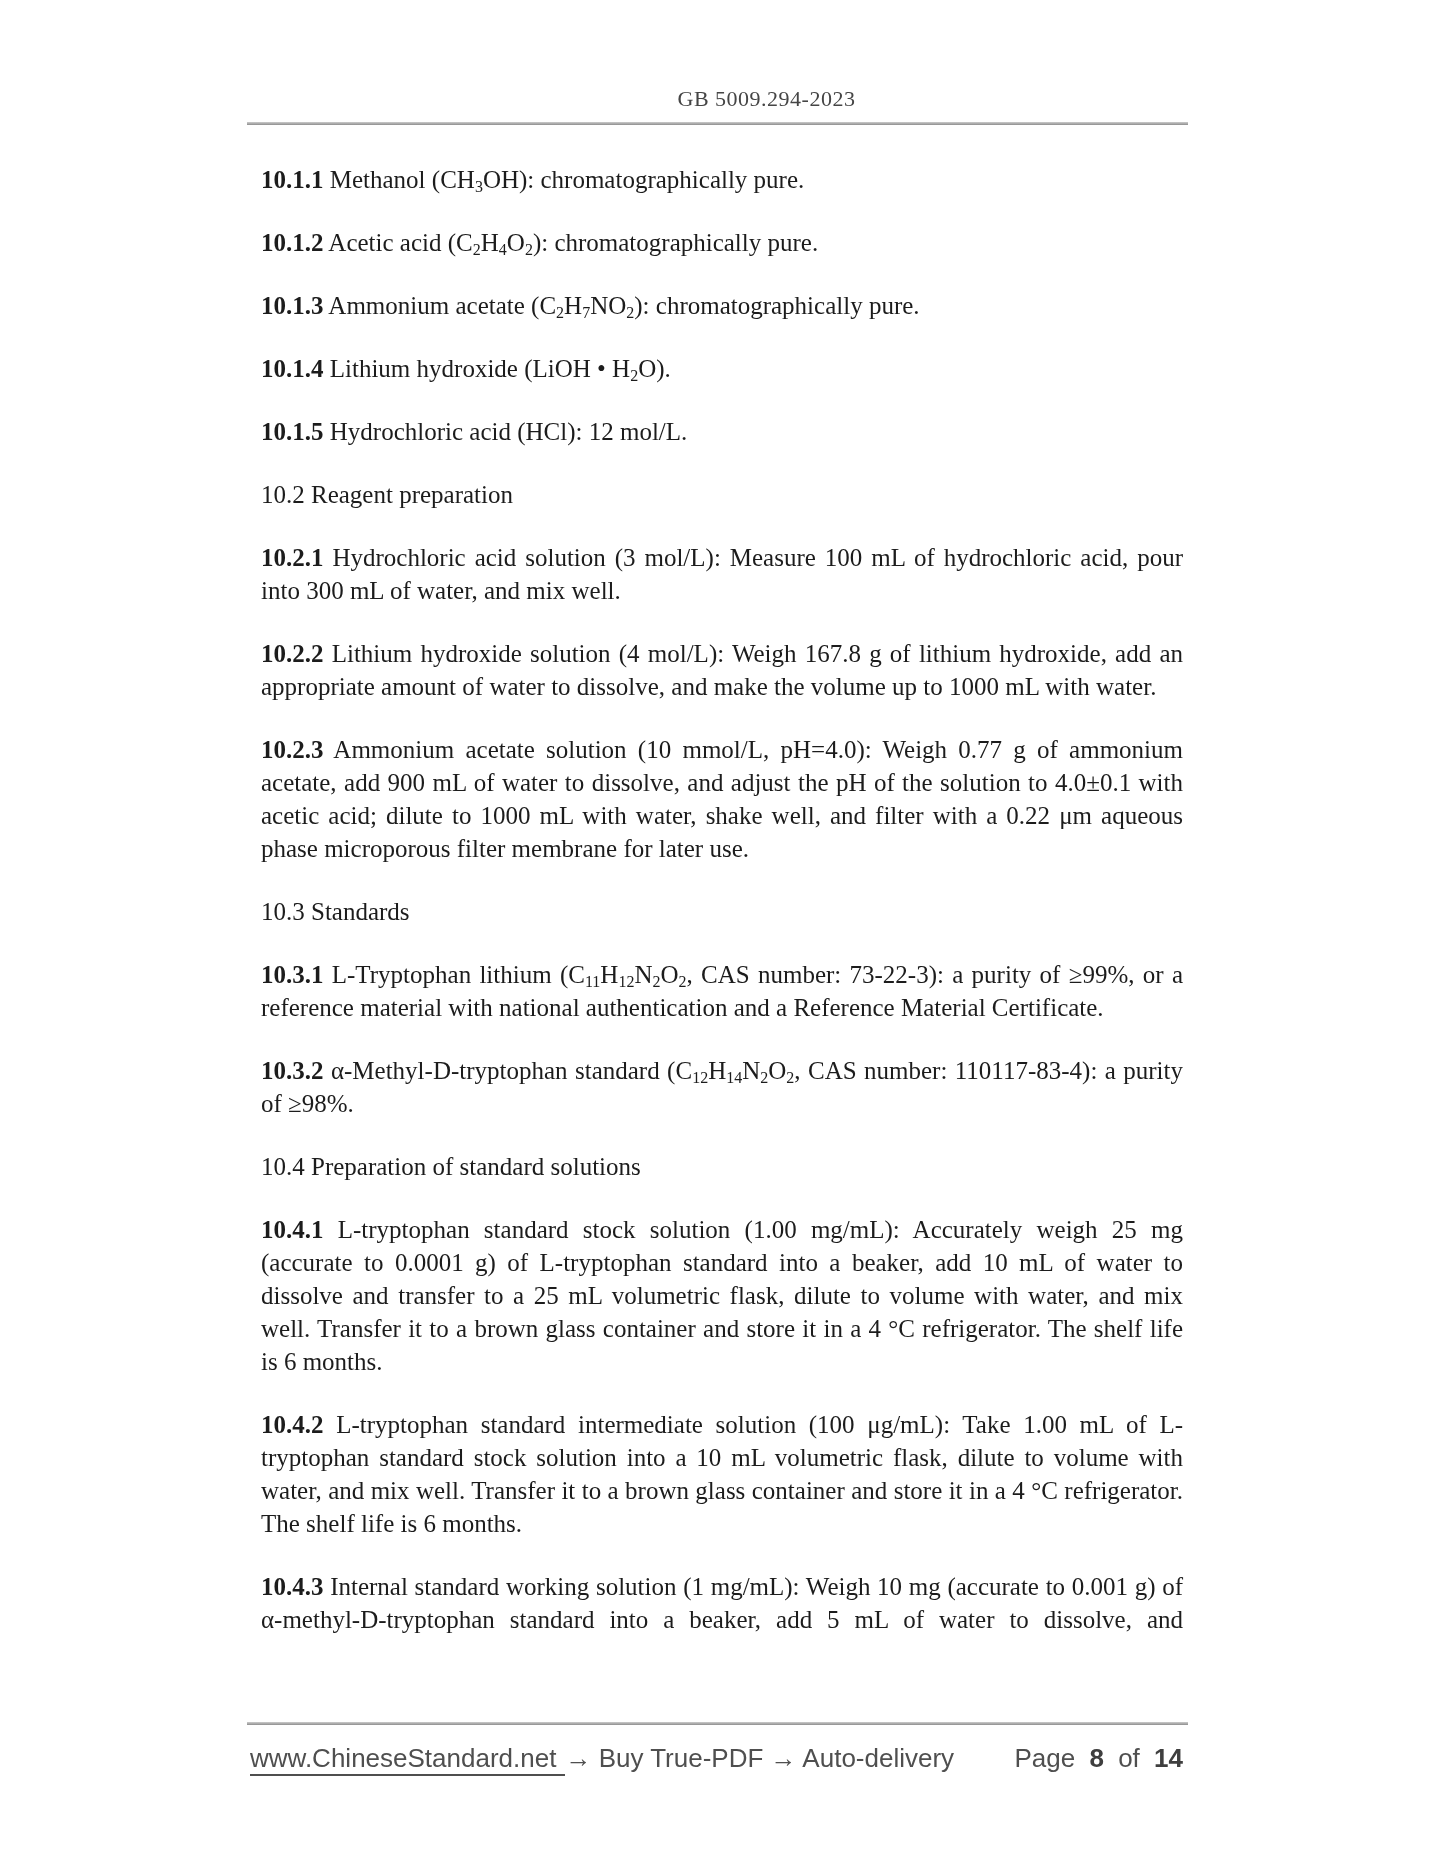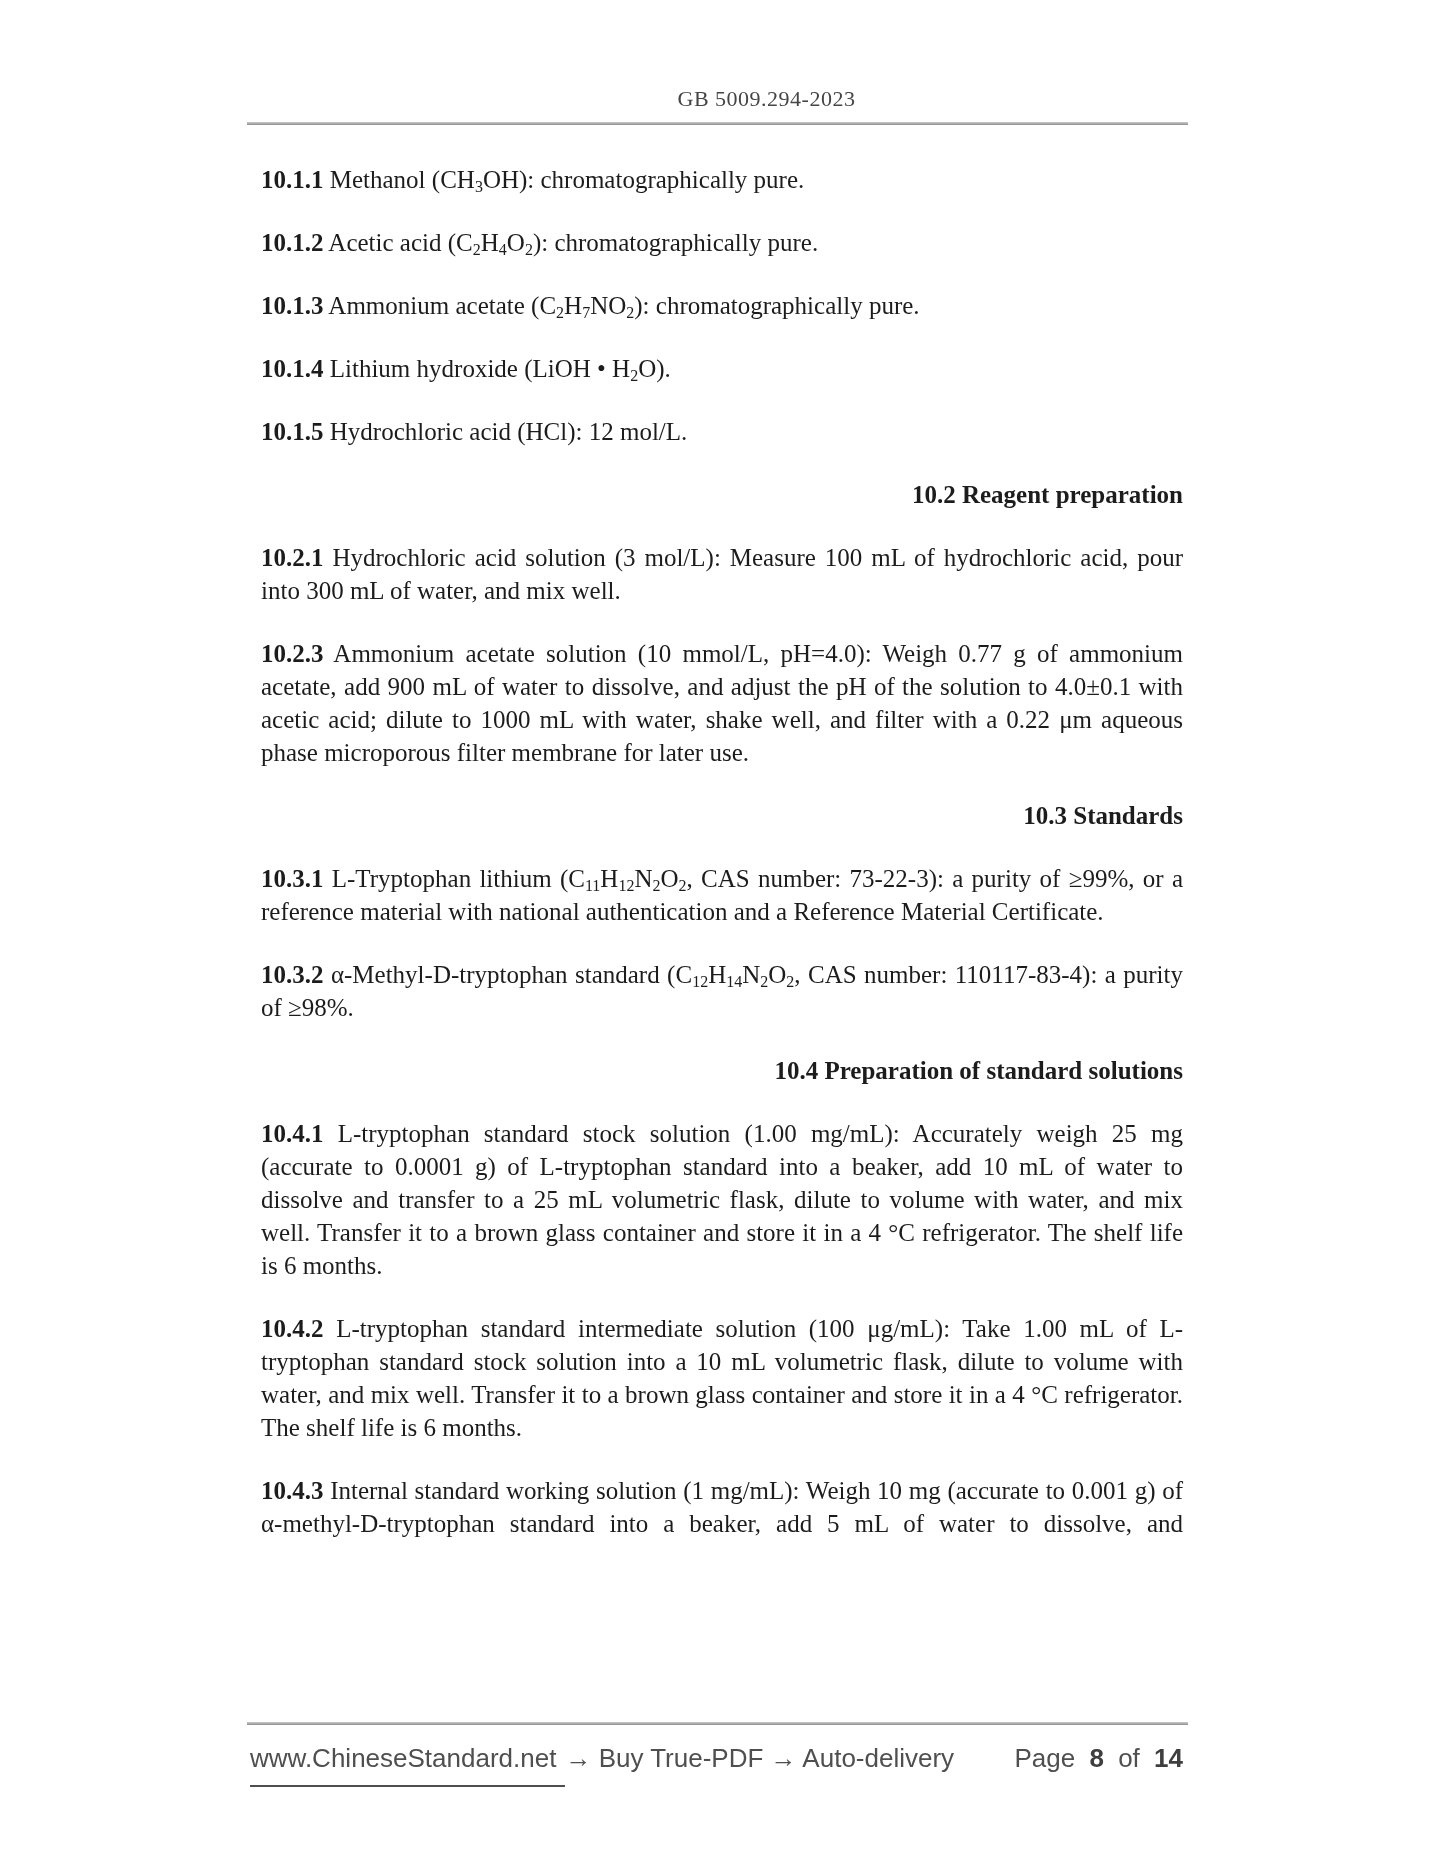--- a/index.html
+++ b/index.html
@@ -23,53 +23,54 @@
   }
   #header-rule{top:122px;}
   #footer-rule{top:1722px;}
   .content{
     position:absolute;top:163px;left:250px;width:933px;
   }
   .para{
     font-size:25px;line-height:33px;margin:0 0 30px 11px;
     text-align:justify;text-justify:inter-word;
   }
-  .para.heading{font-weight:bold;text-align:right;}
+  .para.heading{font-weight:normal;text-align:left;}
   .para .secnum{font-weight:bold;}
   .para.cut{text-align-last:justify;}
   sub{
     font-size:64%;line-height:0;vertical-align:baseline;position:relative;top:0.28em;
   }
   .footer-line{
     position:absolute;top:1743px;left:250px;width:933px;
     display:flex;justify-content:space-between;align-items:baseline;
     font-family:"Liberation Sans","DejaVu Sans",sans-serif;
     font-size:26px;color:var(--muted-text);
   }
   .footer-left a{
     color:inherit;text-decoration:none;cursor:pointer;
-    border-bottom:2px solid currentColor;padding-right:9px;padding-bottom:12px;
+    border-bottom:2px solid currentColor;padding-right:9px;padding-bottom:1px;
   }
   .footer-right{word-spacing:7px;white-space:nowrap;}
   .footer-right b{color:#3f3f3f;}
 </style>
 </head>
 <body>
 
 <div class="header-title">GB 5009.294-2023</div>
 <hr class="rule" id="header-rule">
 
 <div class="content">
     <p class="para body"><b class="secnum">10.1.1</b><span> Methanol (CH</span><sub>3</sub><span>OH): chromatographically pure.</span></p>
     <p class="para body"><b class="secnum">10.1.2</b><span> Acetic acid (C</span><sub>2</sub><span>H</span><sub>4</sub><span>O</span><sub>2</sub><span>): chromatographically pure.</span></p>
     <p class="para body"><b class="secnum">10.1.3</b><span> Ammonium acetate (C</span><sub>2</sub><span>H</span><sub>7</sub><span>NO</span><sub>2</sub><span>): chromatographically pure.</span></p>
     <p class="para body"><b class="secnum">10.1.4</b><span> Lithium hydroxide (LiOH • H</span><sub>2</sub><span>O).</span></p>
     <p class="para body"><b class="secnum">10.1.5</b><span> Hydrochloric acid (HCl): 12 mol/L.</span></p>
     <p class="para heading">10.2 Reagent preparation</p>
     <p class="para body"><b class="secnum">10.2.1</b><span> Hydrochloric acid solution (3 mol/L): Measure 100 mL of hydrochloric acid, pour into 300 mL of water, and mix well.</span></p>
+    <p class="para body"><b class="secnum">10.2.2</b><span> Lithium hydroxide solution (4 mol/L): Weigh 167.8 g of lithium hydroxide, add an appropriate amount of water to dissolve, and make the volume up to 1000 mL with water.</span></p>
     <p class="para body"><b class="secnum">10.2.3</b><span> Ammonium acetate solution (10 mmol/L, pH=4.0): Weigh 0.77 g of ammonium acetate, add 900 mL of water to dissolve, and adjust the pH of the solution to 4.0±0.1 with acetic acid; dilute to 1000 mL with water, shake well, and filter with a 0.22 μm aqueous phase microporous filter membrane for later use.</span></p>
     <p class="para heading">10.3 Standards</p>
     <p class="para body"><b class="secnum">10.3.1</b><span> L-Tryptophan lithium (C</span><sub>11</sub><span>H</span><sub>12</sub><span>N</span><sub>2</sub><span>O</span><sub>2</sub><span>, CAS number: 73-22-3): a purity of ≥99%, or a reference material with national authentication and a Reference Material Certificate.</span></p>
     <p class="para body"><b class="secnum">10.3.2</b><span> α-Methyl-D-tryptophan standard (C</span><sub>12</sub><span>H</span><sub>14</sub><span>N</span><sub>2</sub><span>O</span><sub>2</sub><span>, CAS number: 110117-83-4): a purity of ≥98%.</span></p>
     <p class="para heading">10.4 Preparation of standard solutions</p>
     <p class="para body"><b class="secnum">10.4.1</b><span> L-tryptophan standard stock solution (1.00 mg/mL): Accurately weigh 25 mg (accurate to 0.0001 g) of L-tryptophan standard into a beaker, add 10 mL of water to dissolve and transfer to a 25 mL volumetric flask, dilute to volume with water, and mix well. Transfer it to a brown glass container and store it in a 4 °C refrigerator. The shelf life is 6 months.</span></p>
     <p class="para body"><b class="secnum">10.4.2</b><span> L-tryptophan standard intermediate solution (100 μg/mL): Take 1.00 mL of L-tryptophan standard stock solution into a 10 mL volumetric flask, dilute to volume with water, and mix well. Transfer it to a brown glass container and store it in a 4 °C refrigerator. The shelf life is 6 months.</span></p>
     <p class="para body cut"><b class="secnum">10.4.3</b><span> Internal standard working solution (1 mg/mL): Weigh 10 mg (accurate to 0.001 g) of α-methyl-D-tryptophan standard into a beaker, add 5 mL of water to dissolve, and</span></p>
   </div>
 

